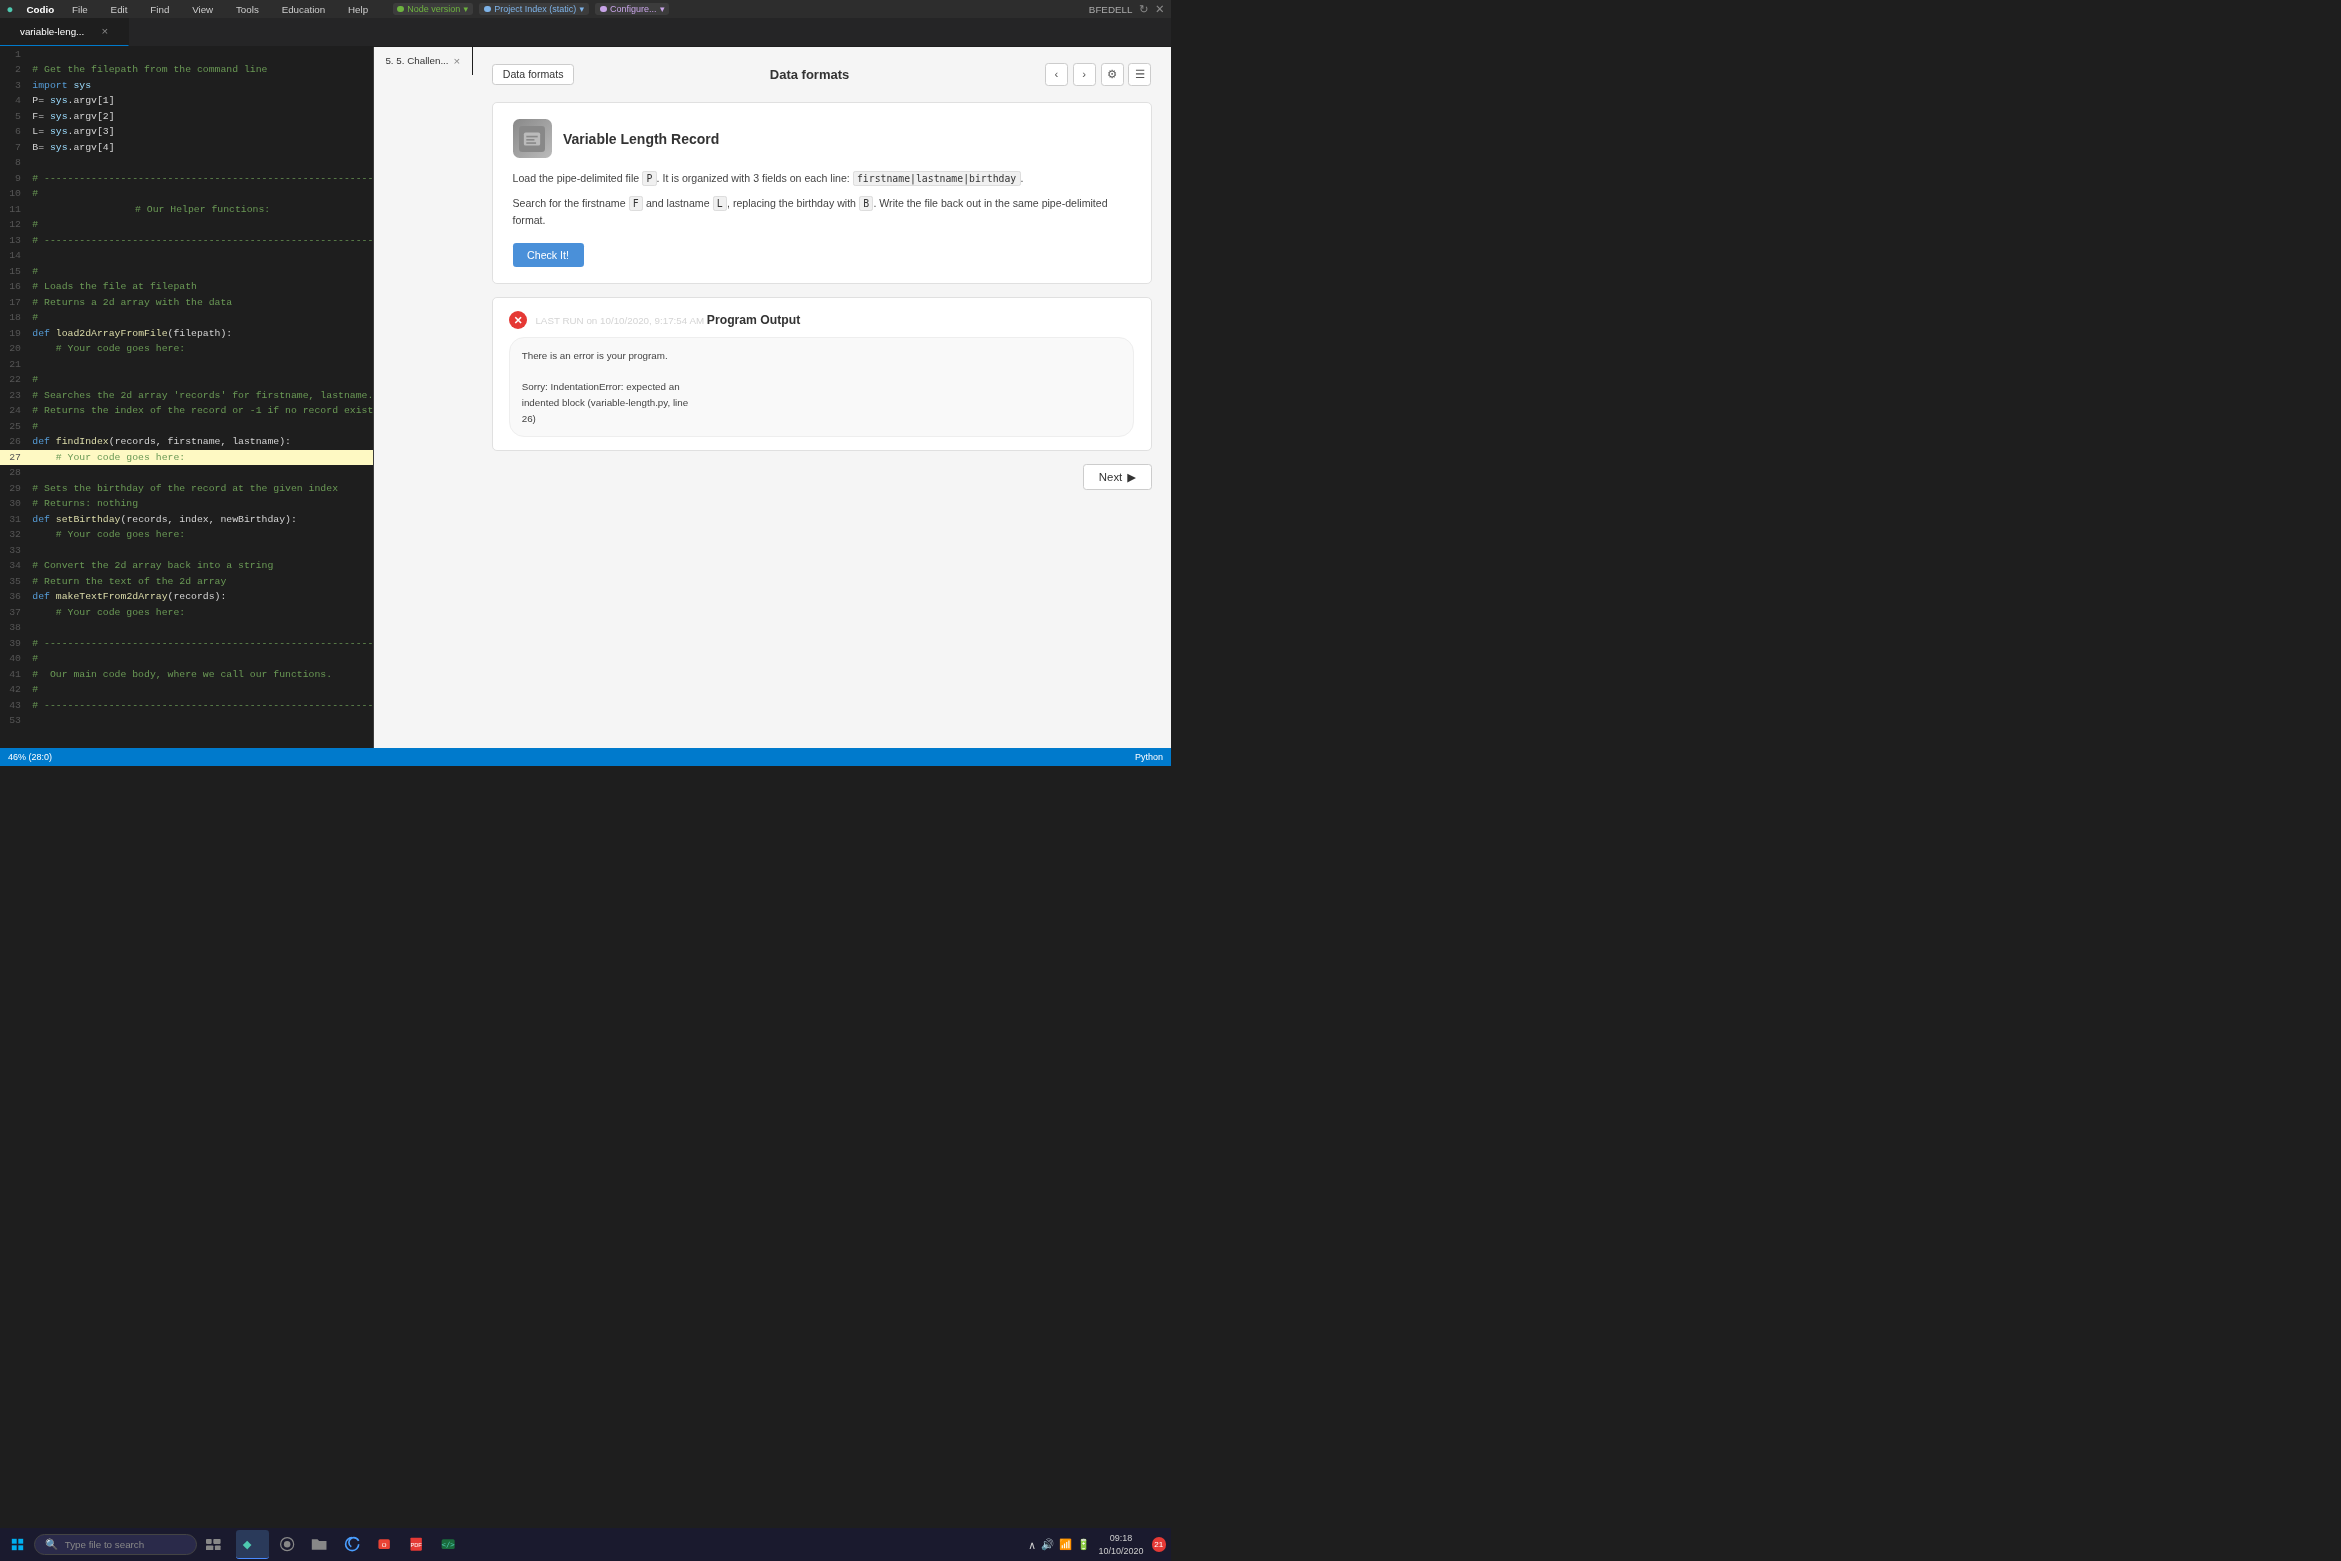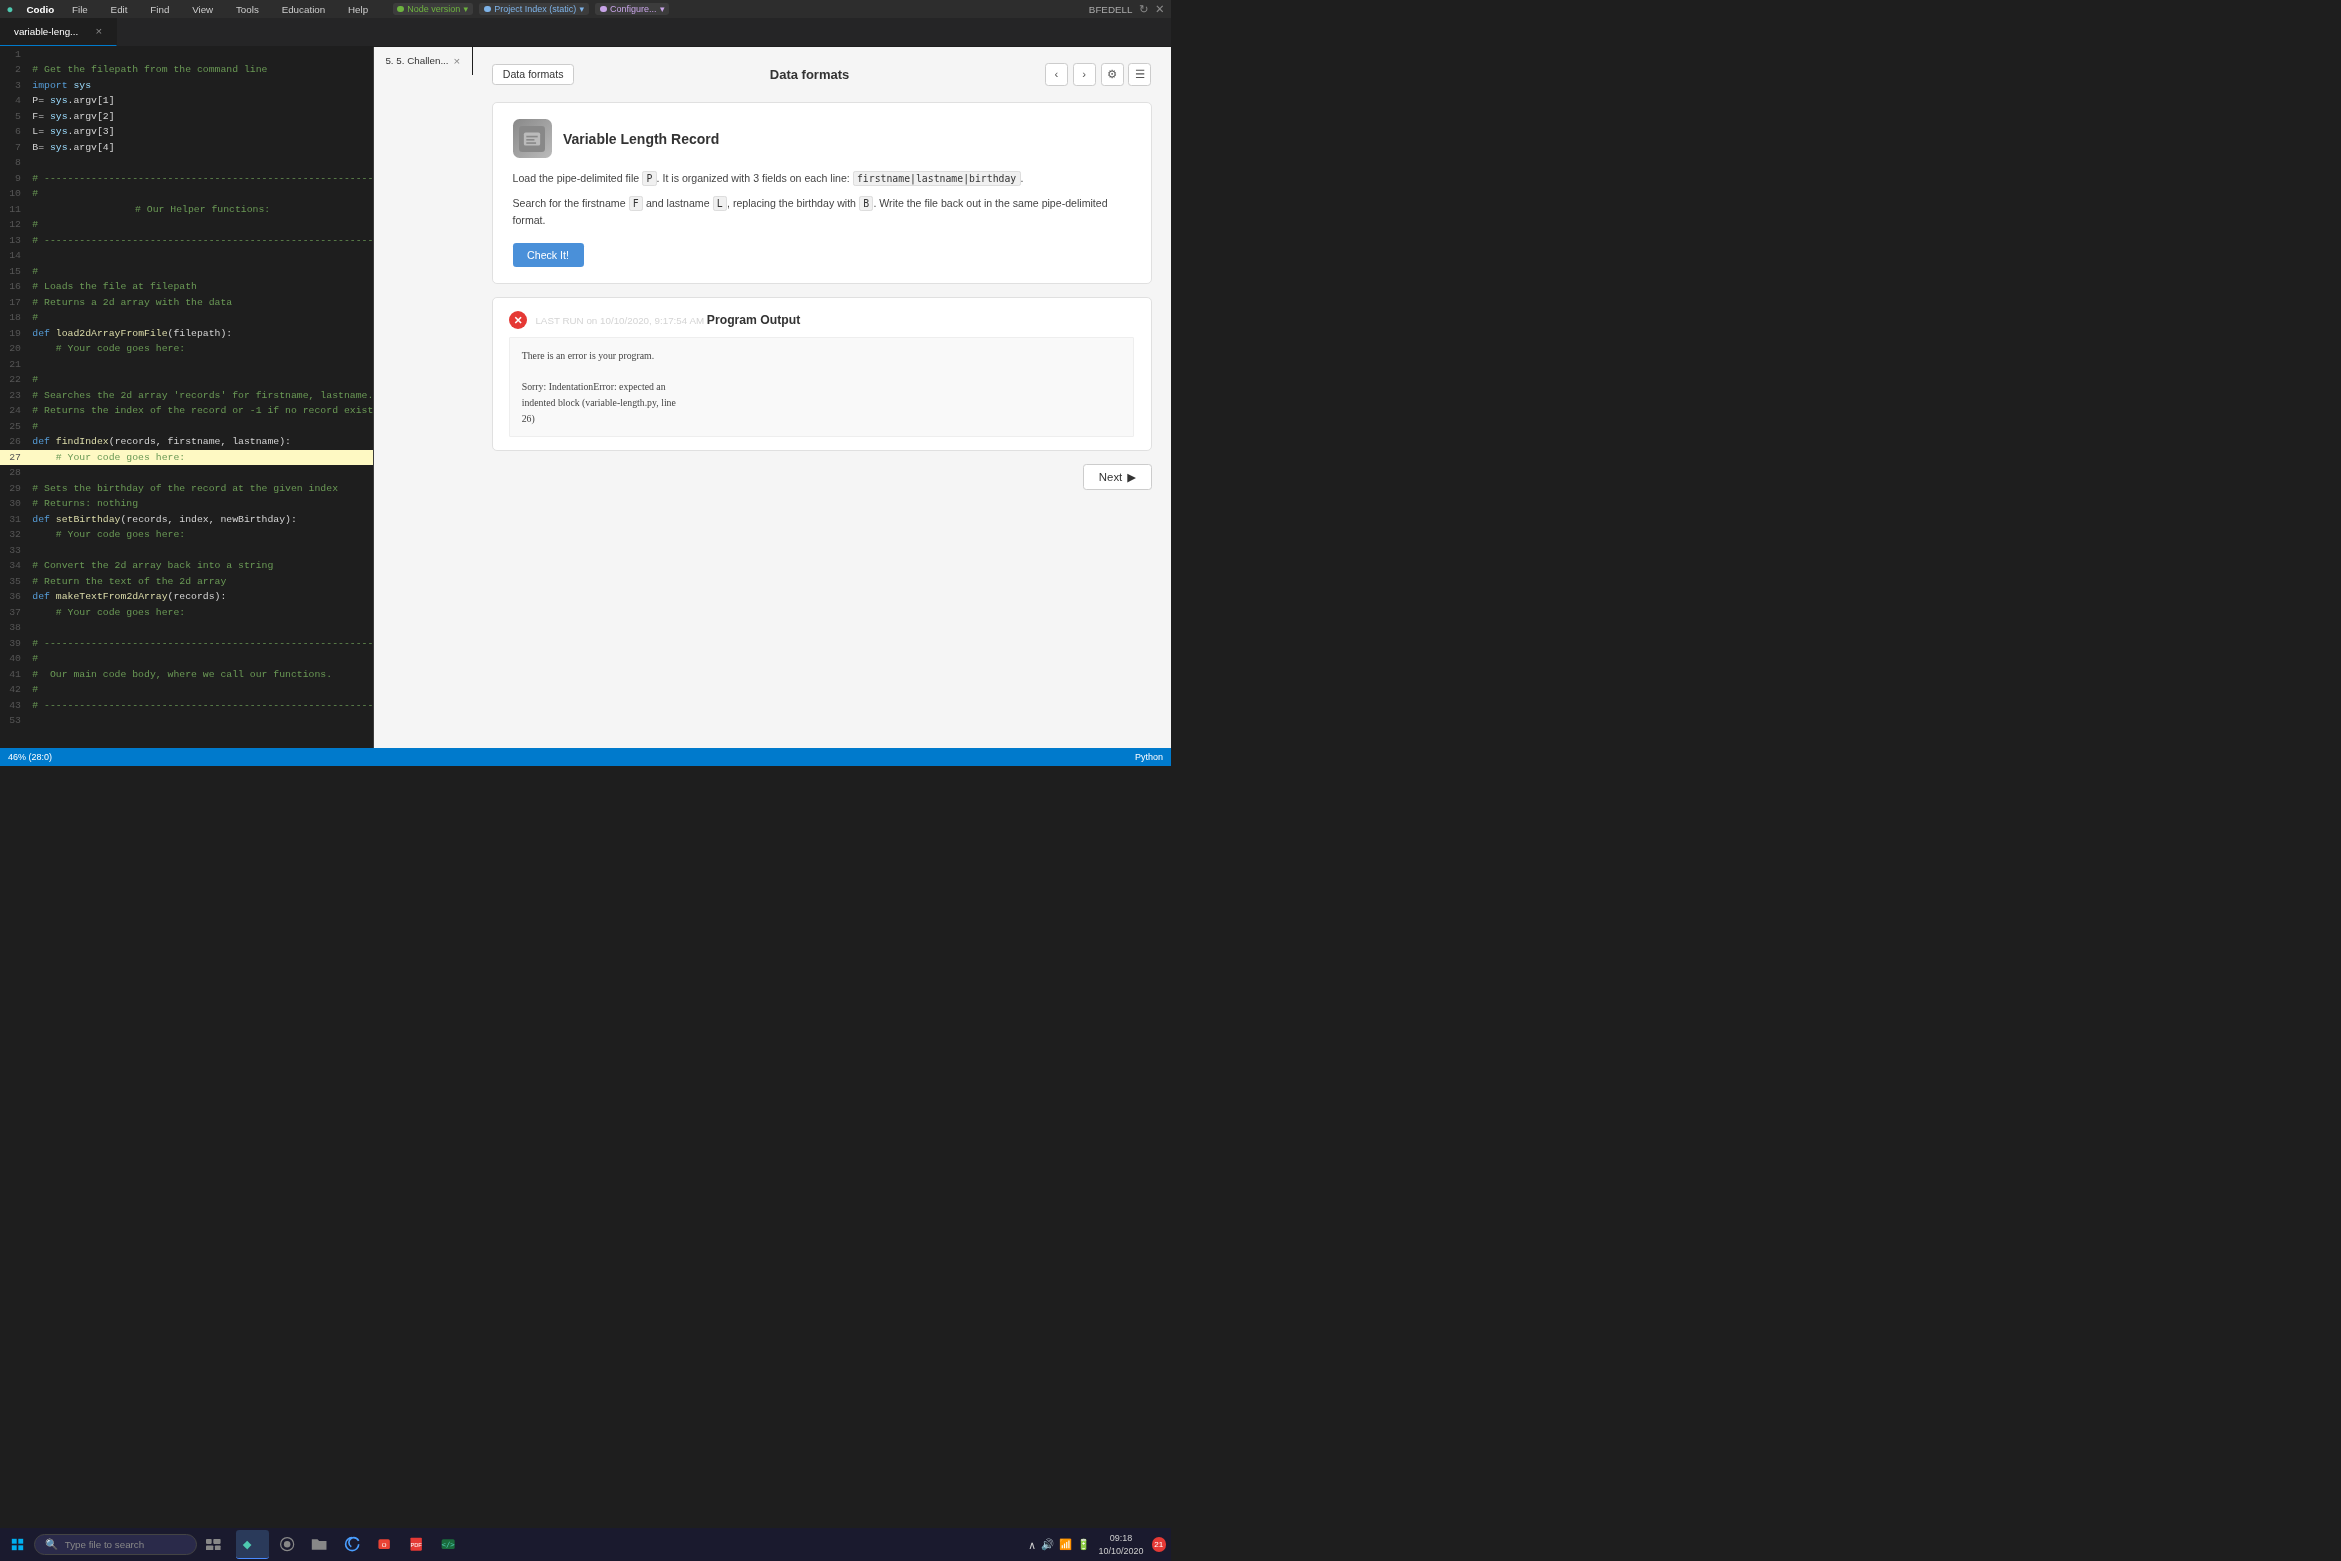--- a/index.html
+++ b/index.html
@@ -32,21 +32,21 @@
 
     
     #tabbar {
       display: flex;
       background: #252526;
       height: 28.5px;
       border-bottom: 0.8px solid #1e1e1e;
     }
     .tab {
       display: flex; align-items: center; gap: 14px;
-      padding: 0 14px;
+      padding: 0 20px;
       background: #2d2d2d;
       border-right: 0.8px solid #1e1e1e;
       color: #aaa;
       font-size: 9.8px;
       cursor: pointer;
       height: 100%;
     }
     .tab.active { background: #1e1e1e; color: #fff; border-bottom: 1.6px solid #007acc; }
     .tab-close { font-size: 11.4px; line-height: 1; color: #888; cursor: pointer; margin-left: 3.3px; }
 
@@ -253,23 +253,23 @@
       flex-shrink: 0;
     }
     .output-title {
       font-size: 12.2px;
       font-weight: 600;
       color: #333;
     }
     .output-content {
       background: #f9f9f9;
       border: 0.8px solid #eee;
-      border-radius: 1px;
+      border-radius: 15px;
       padding: 9.8px 11.4px;
-      font-family: Liberation Serif, serif;
+      font-family: Liberation Sans, sans-serif;
       font-size: 9.8px;
       color: #444;
       line-height: 1.6;
       margin-top: 6.5px;
     }
 
     
     .next-btn-container {
       display: flex;
       justify-content: flex-end;

